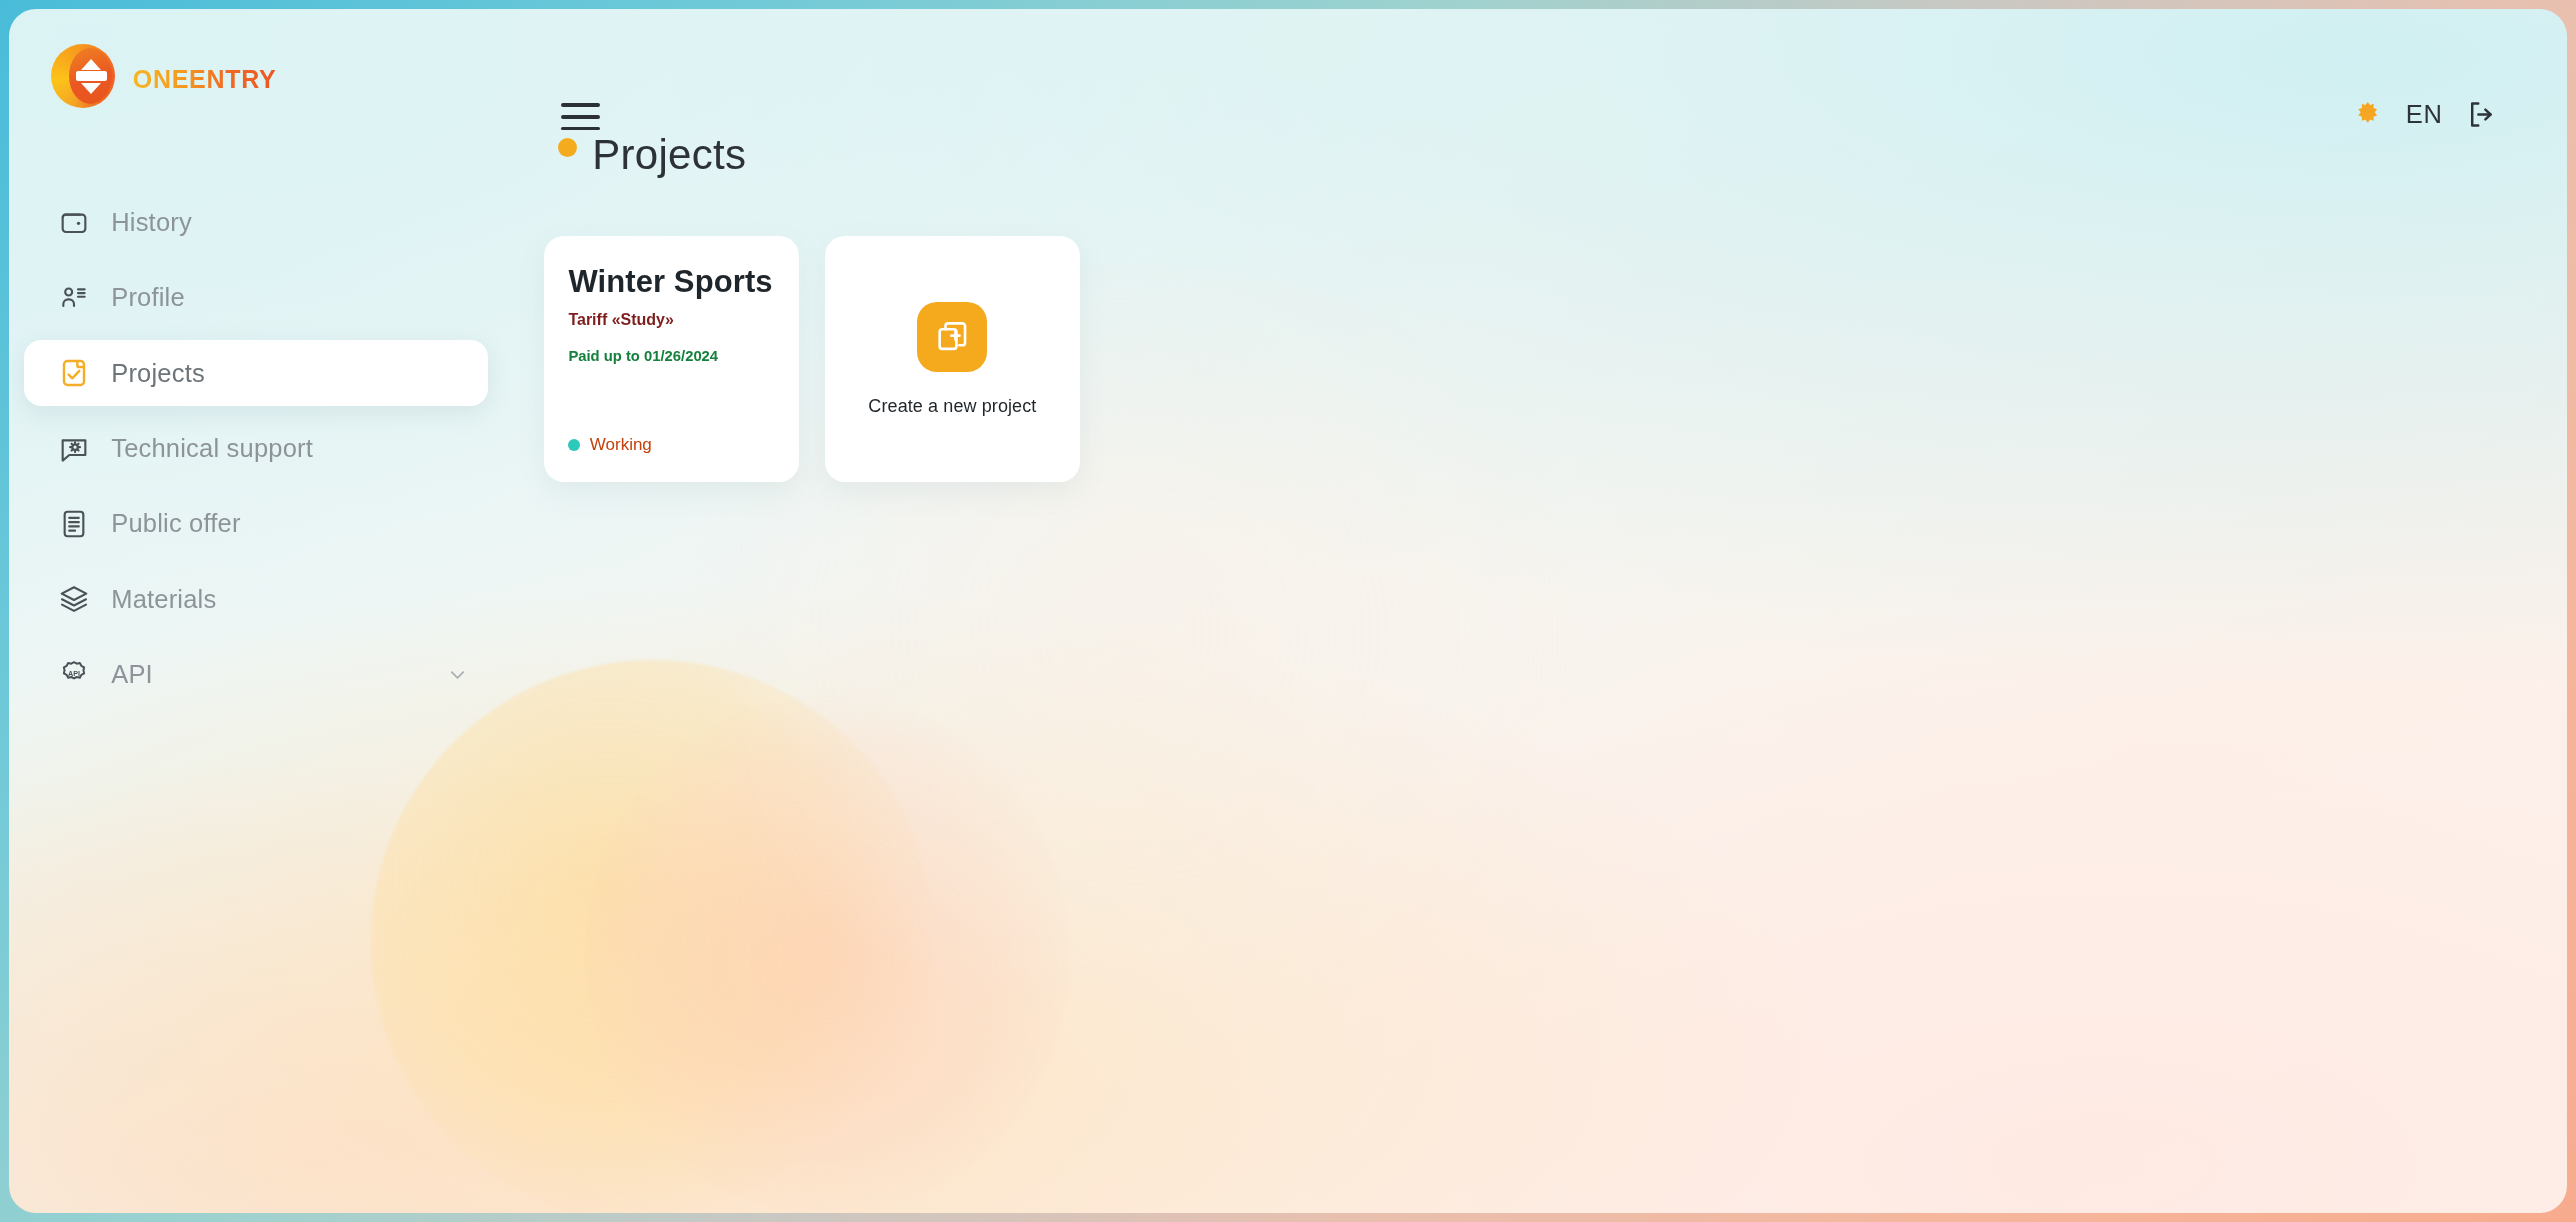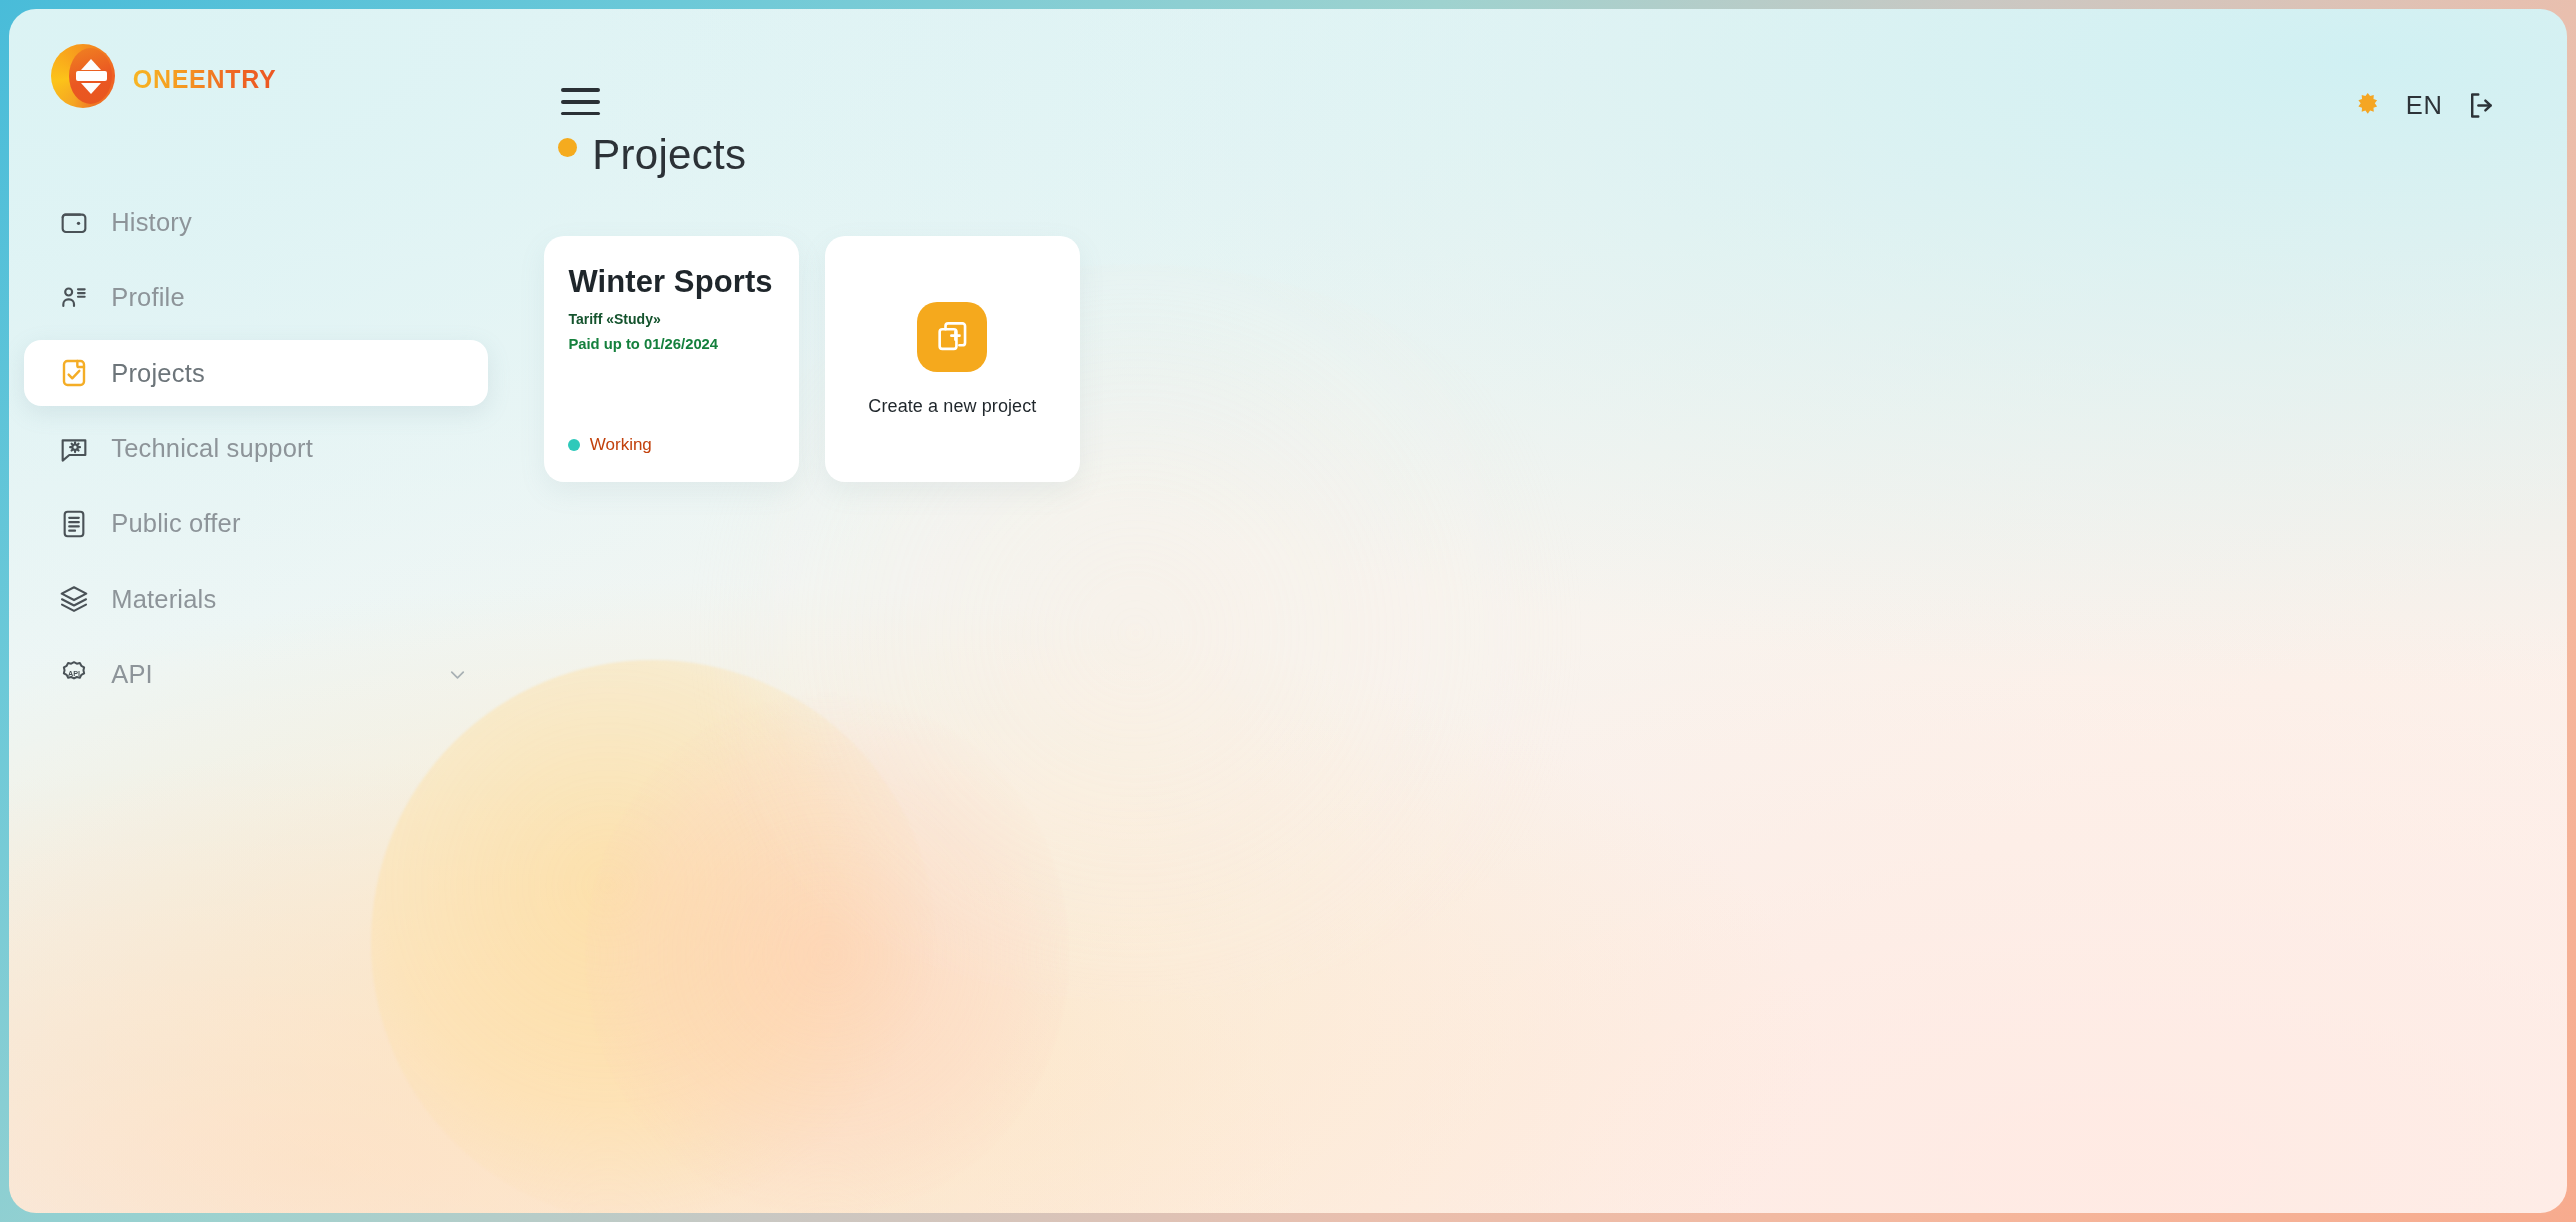--- a/index.html
+++ b/index.html
@@ -162,21 +162,21 @@
     display: flex; align-items: center; justify-content: center;
   }
   .nav-chevron svg { width: 23px; height: 23px; }
 
   
   .topbar {
     position: absolute;
     left: 510px; right: 0; top: 0;
     height: 121px;
     display: flex;
-    align-items: center;
+    align-items: flex-end;
     z-index: 4;
   }
   .burger {
     margin: 64px 0 0 42px;
     width: 39px; height: 27px;
     display: flex; flex-direction: column; justify-content: space-between;
     cursor: pointer;
   }
   .burger span {
     display: block; height: 3.4px; width: 100%;
@@ -240,24 +240,24 @@
     cursor: pointer;
   }
   .card-title {
     font-size: 31px;
     font-weight: 700;
     color: #1f262b;
     margin-bottom: 10.7px;
     letter-spacing: 0.1px;
   }
   .card-tariff {
-    font-size: 14px;
+    font-size: 16px;
     font-weight: 700;
-    color: #14532d;
-    margin-bottom: 9px;
+    color: #7f1d1d;
+    margin-bottom: 19px;
   }
   .card-paid {
     font-size: 14.8px;
     font-weight: 700;
     color: #15803d;
   }
   .card-status {
     margin-top: auto;
     display: flex;
     align-items: center;

